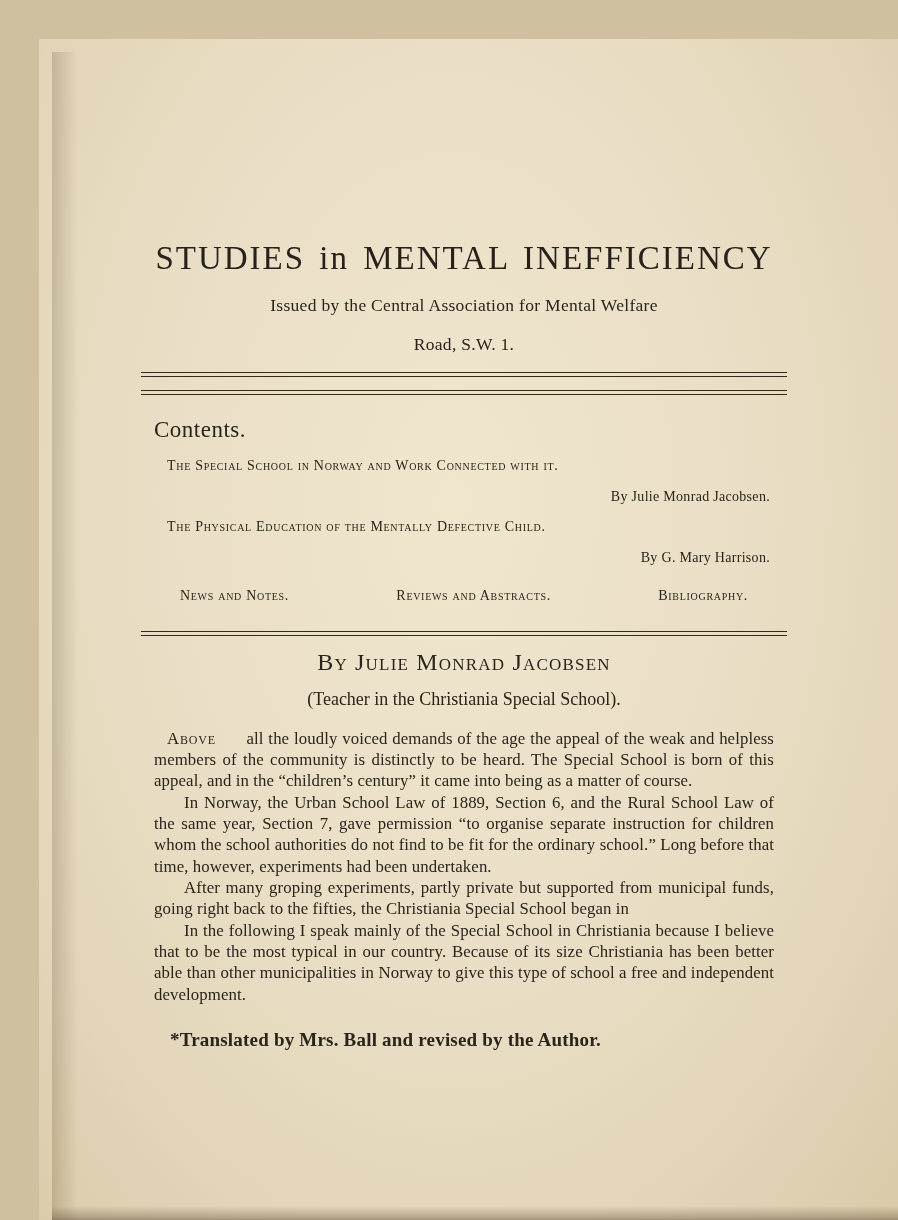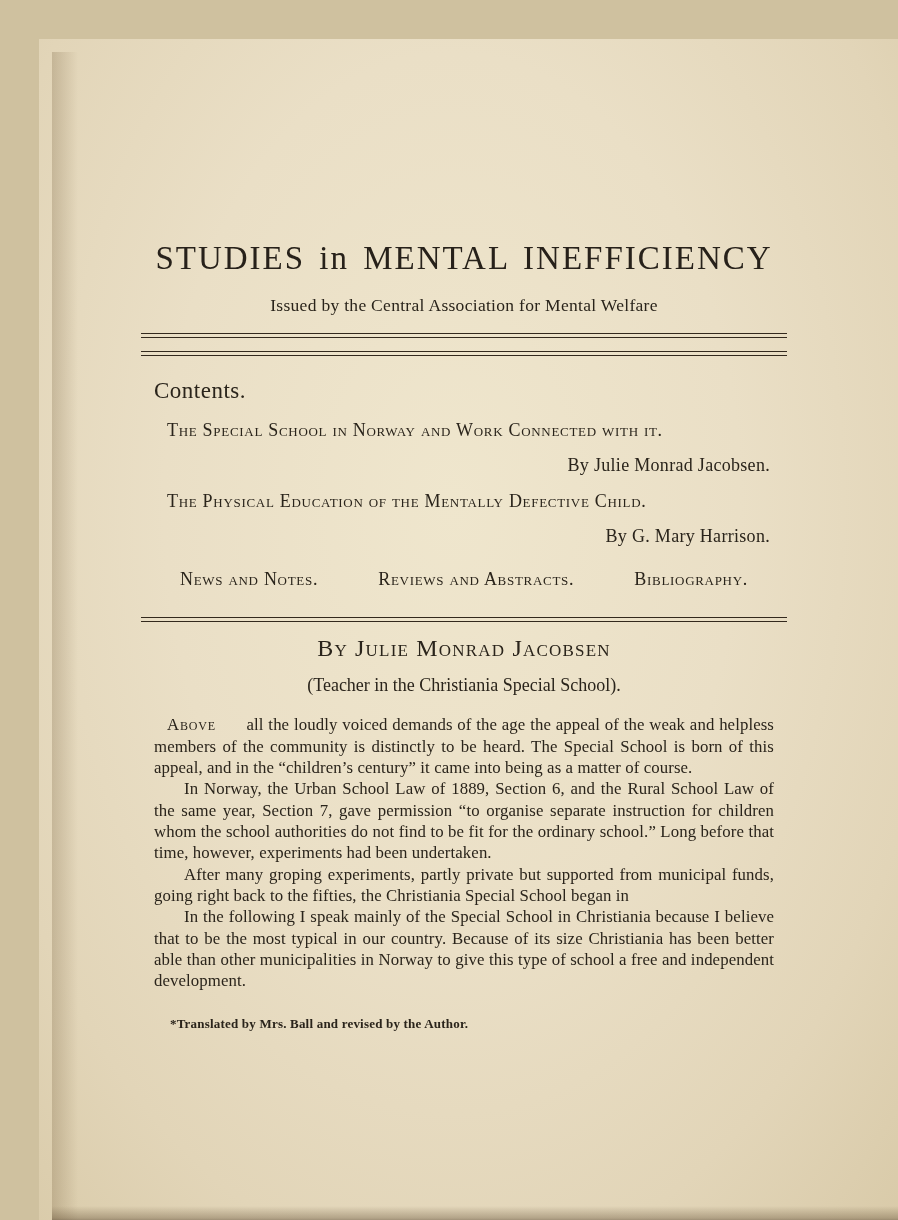--- a/index.html
+++ b/index.html
@@ -80,21 +80,21 @@
   }
 
   
   .contents-heading{
     margin-top:22px;
     text-align:left;
     font-size:23px;
     font-weight:400;
     letter-spacing:.5px;
   }
-  .contents{ margin-top:14px; font-size:18px; }
+  .contents{ margin-top:14px; font-size:14px; }
   .c-title{
     font-variant:small-caps;
     letter-spacing:.7px;
     line-height:1.35;
   }
   .c-byline{
     text-align:right;
     padding-right:4px;
     margin:3px 0 9px 0;
     letter-spacing:.3px;
@@ -142,38 +142,39 @@
   }
   .article-body p{ margin:0; }
   .article-body p.indent{ text-indent:30px; }
   .lead-word{
     font-variant:small-caps;
     letter-spacing:.8px;
   }
   .footnote{
     margin-top:24px;
     padding-left:16px;
-    font-size:13px;
+    font-size:19px;
     font-weight:700;
     letter-spacing:.2px;
   }
 </style>
 </head>
 <body>
 
 <div class="scan">
   <div class="edge-left"></div>
   <div class="edge-right"></div>
 
   <div class="page">
 
     <header>
       <h1 class="journal-title">STUDIES in MENTAL INEFFICIENCY</h1>
       <div class="issued">
         <div>Issued by the Central Association for Mental Welfare</div>
+        <div>Road, S.W. 1.</div>
       </div>
     </header>
 
     <div class="rule"></div>
 
 
     <div class="rule tight"></div>
 
     <section>
       <h2 class="contents-heading">Contents.</h2>

